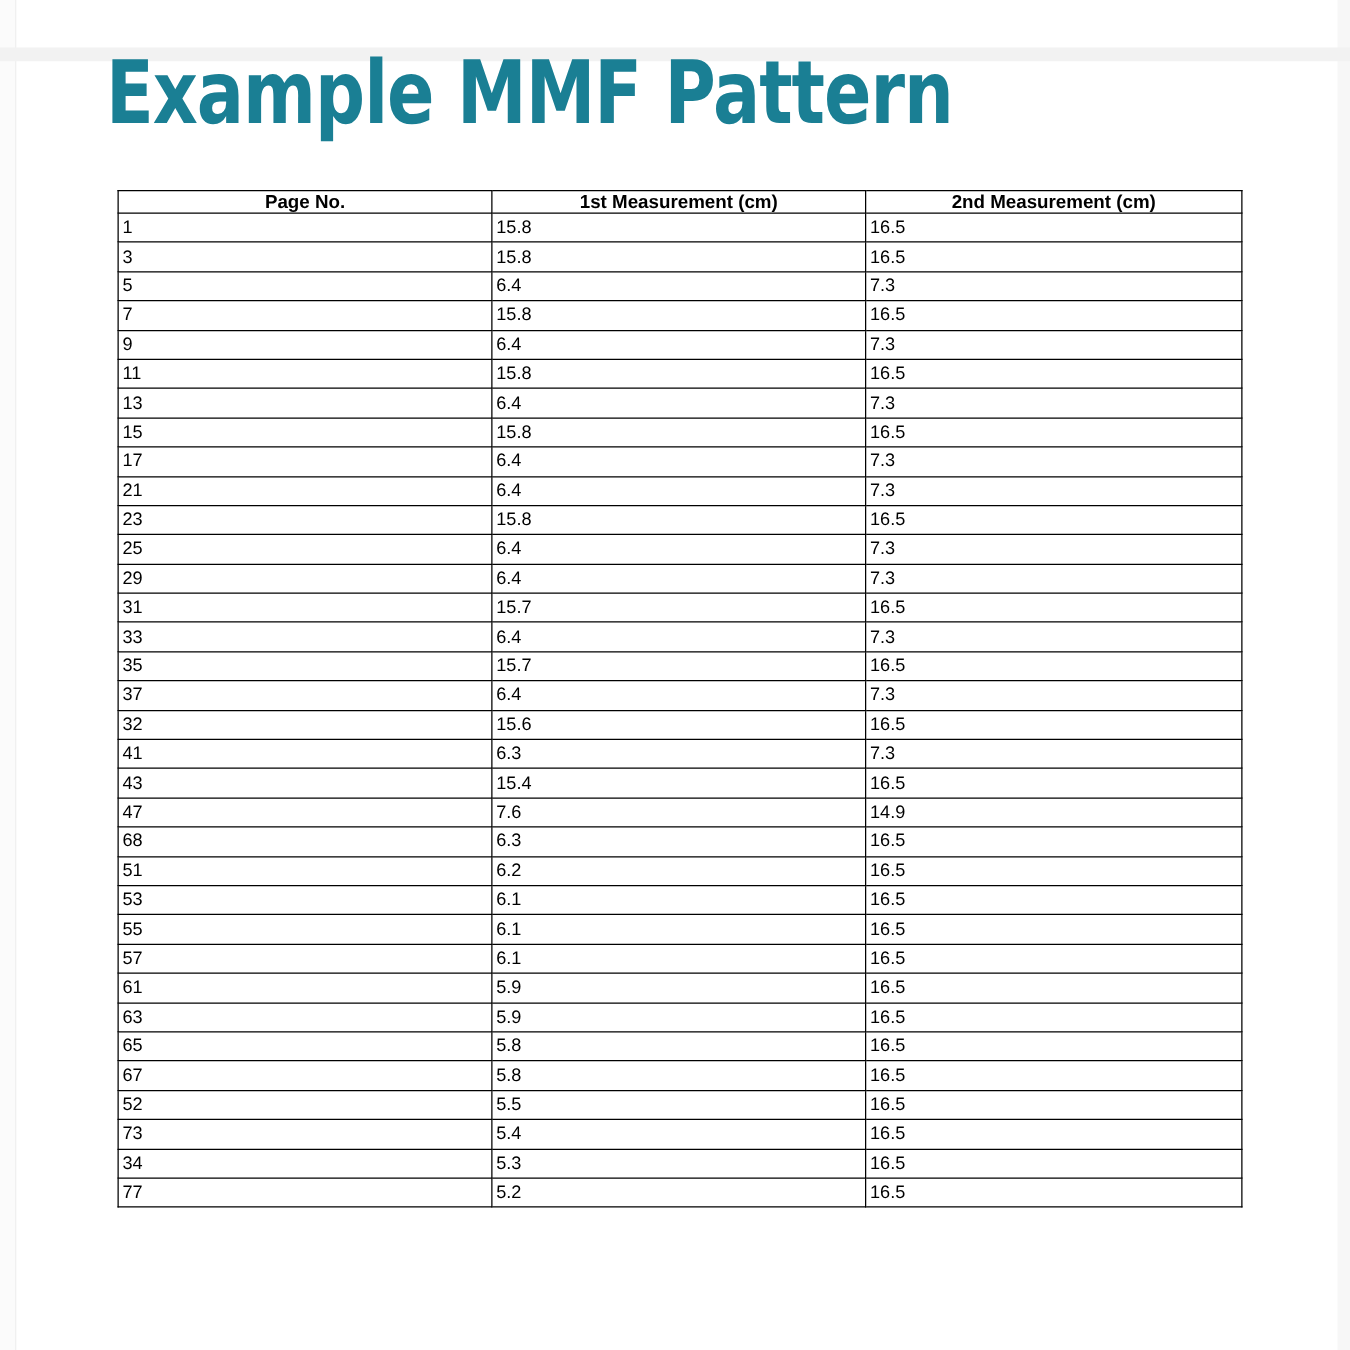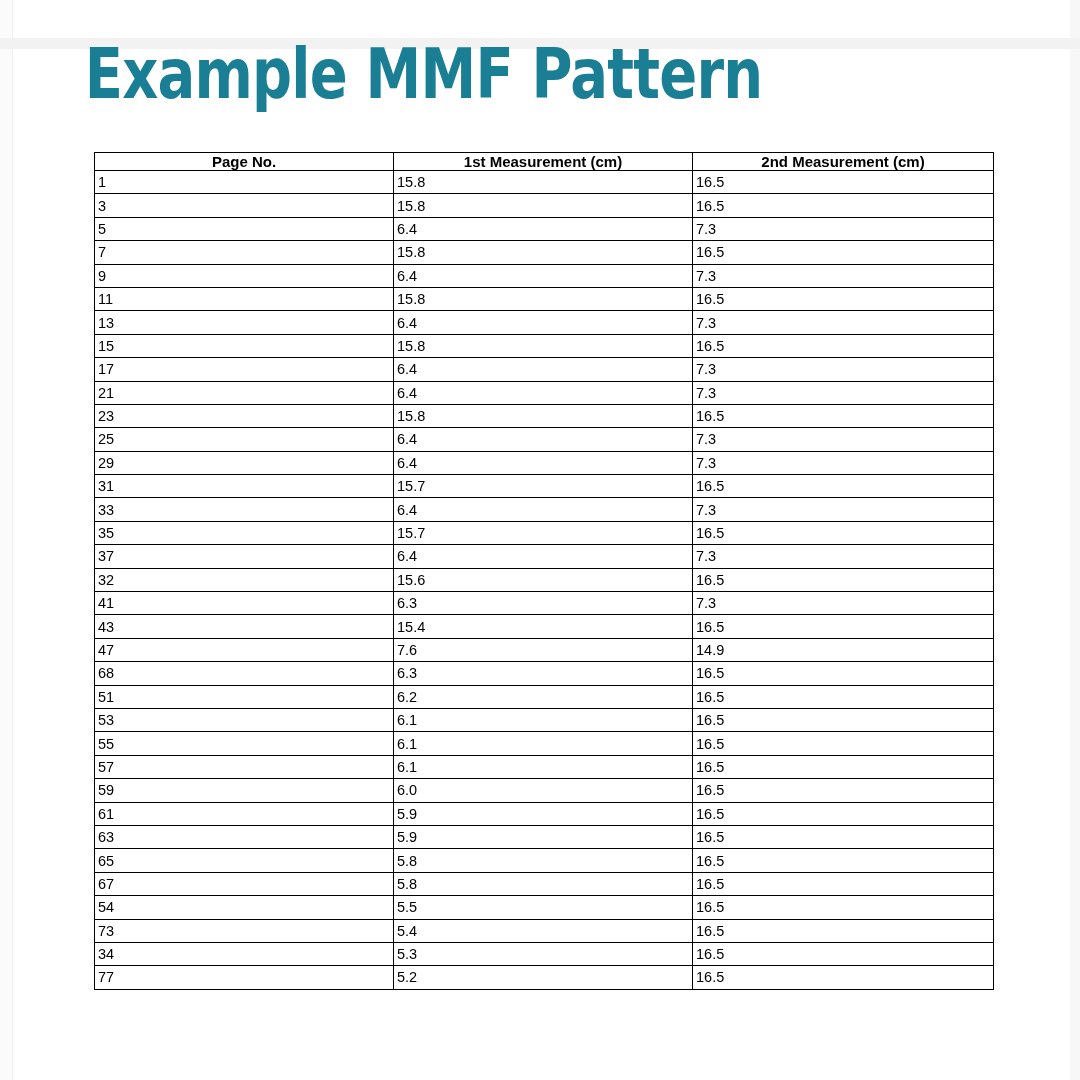--- a/index.html
+++ b/index.html
@@ -257,46 +257,41 @@
           <td>55</td>
           <td>6.1</td>
           <td>16.5</td>
         </tr>
         <tr>
           <td>57</td>
           <td>6.1</td>
           <td>16.5</td>
         </tr>
         <tr>
-          <td>59</td>
-          <td>6.0</td>
-          <td>16.5</td>
-        </tr>
-        <tr>
           <td>61</td>
           <td>5.9</td>
           <td>16.5</td>
         </tr>
         <tr>
           <td>63</td>
           <td>5.9</td>
           <td>16.5</td>
         </tr>
         <tr>
           <td>65</td>
           <td>5.8</td>
           <td>16.5</td>
         </tr>
         <tr>
           <td>67</td>
           <td>5.8</td>
           <td>16.5</td>
         </tr>
         <tr>
-          <td>54</td>
+          <td>52</td>
           <td>5.5</td>
           <td>16.5</td>
         </tr>
         <tr>
           <td>73</td>
           <td>5.4</td>
           <td>16.5</td>
         </tr>
         <tr>
           <td>34</td>

